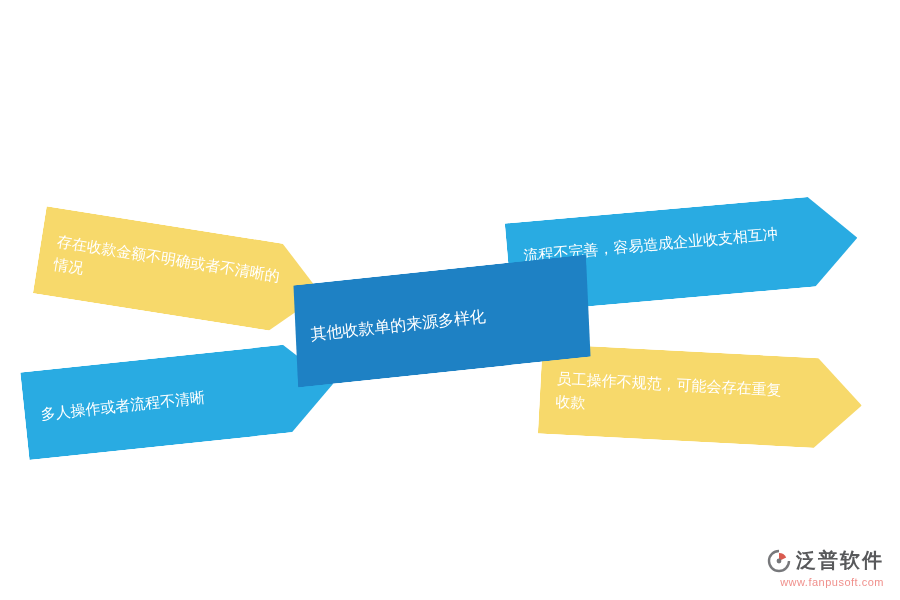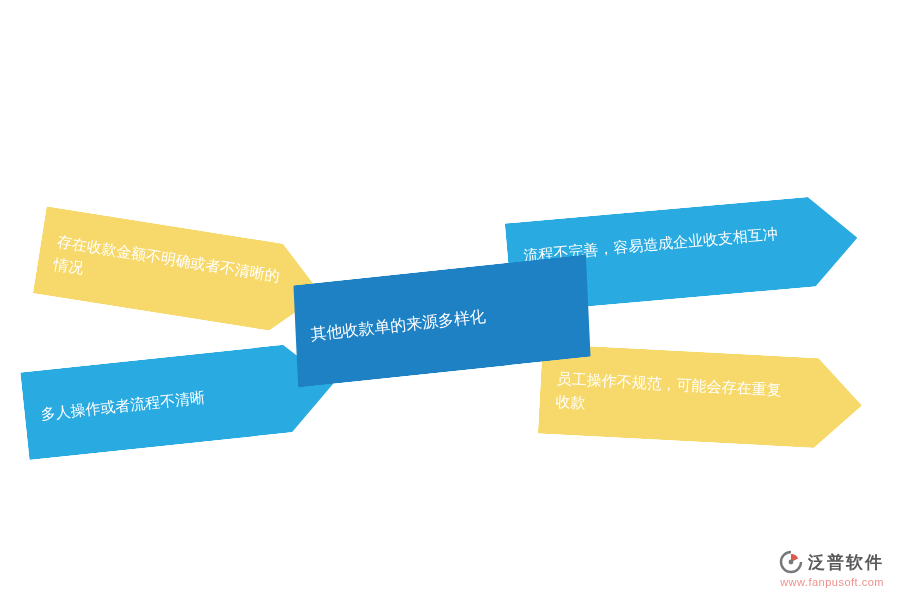--- a/index.html
+++ b/index.html
@@ -82,21 +82,21 @@
     text-align: right;
     z-index: 10;
   }
   .brand-row {
     display: flex;
     align-items: center;
     justify-content: flex-end;
     gap: 5px;
   }
   .brand-name {
-    font-size: 17px;
+    font-size: 20px;
     font-weight: bold;
     letter-spacing: 2px;
   }
   .brand-url {
     font-size: 11px;
     margin-top: 2px;
     letter-spacing: 0.5px;
     text-align: right;
   }
 </style>

